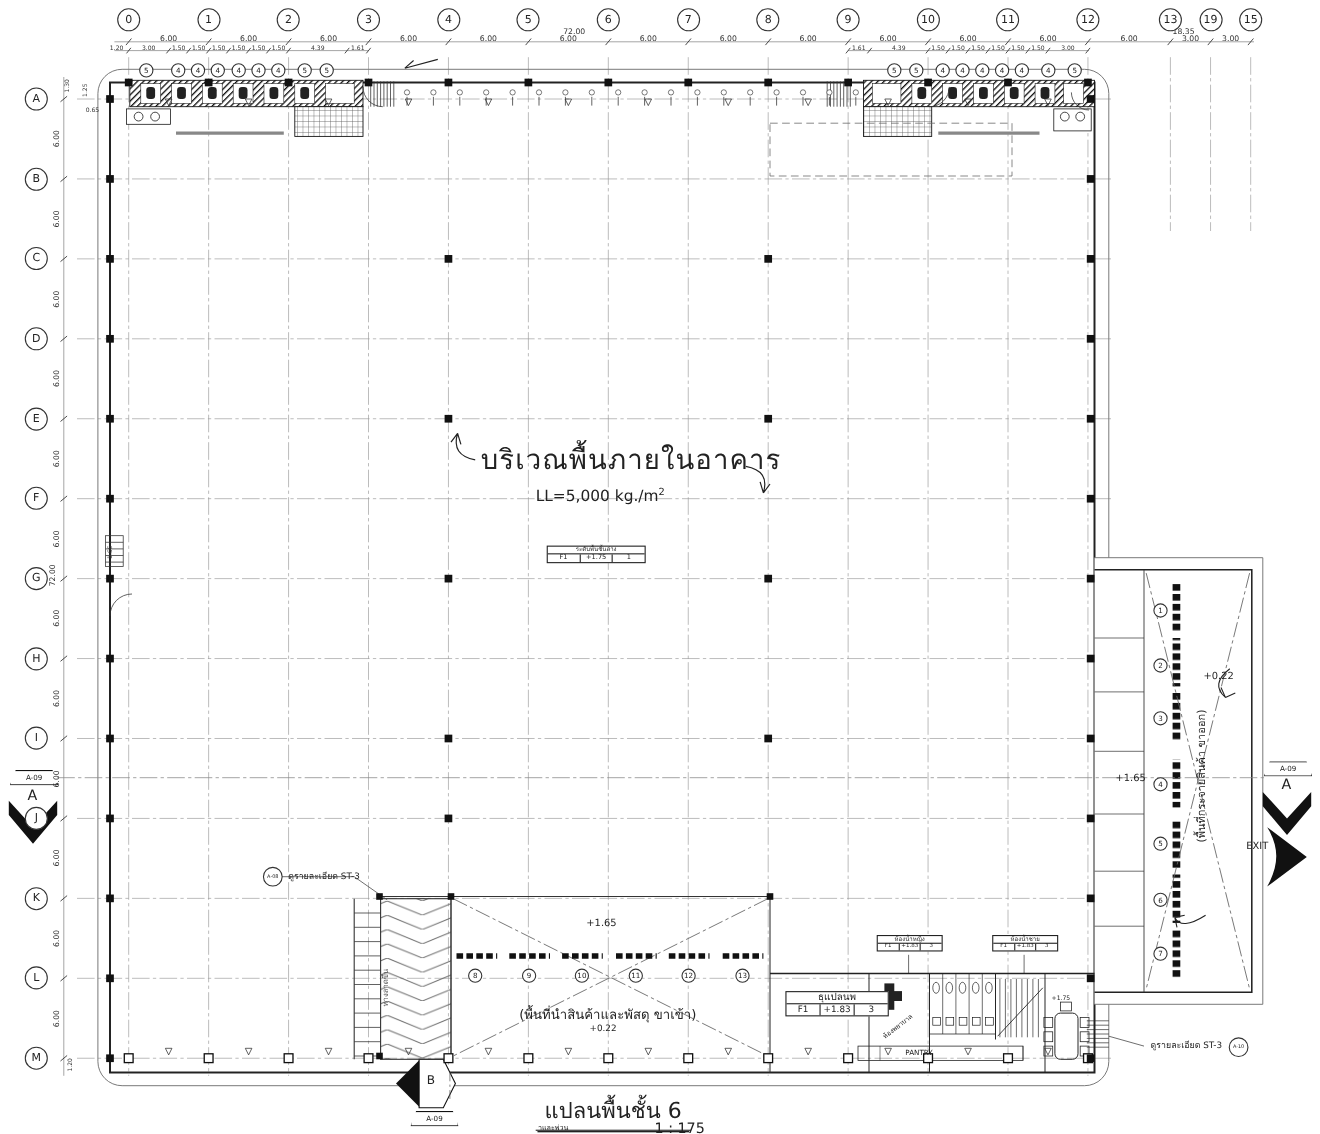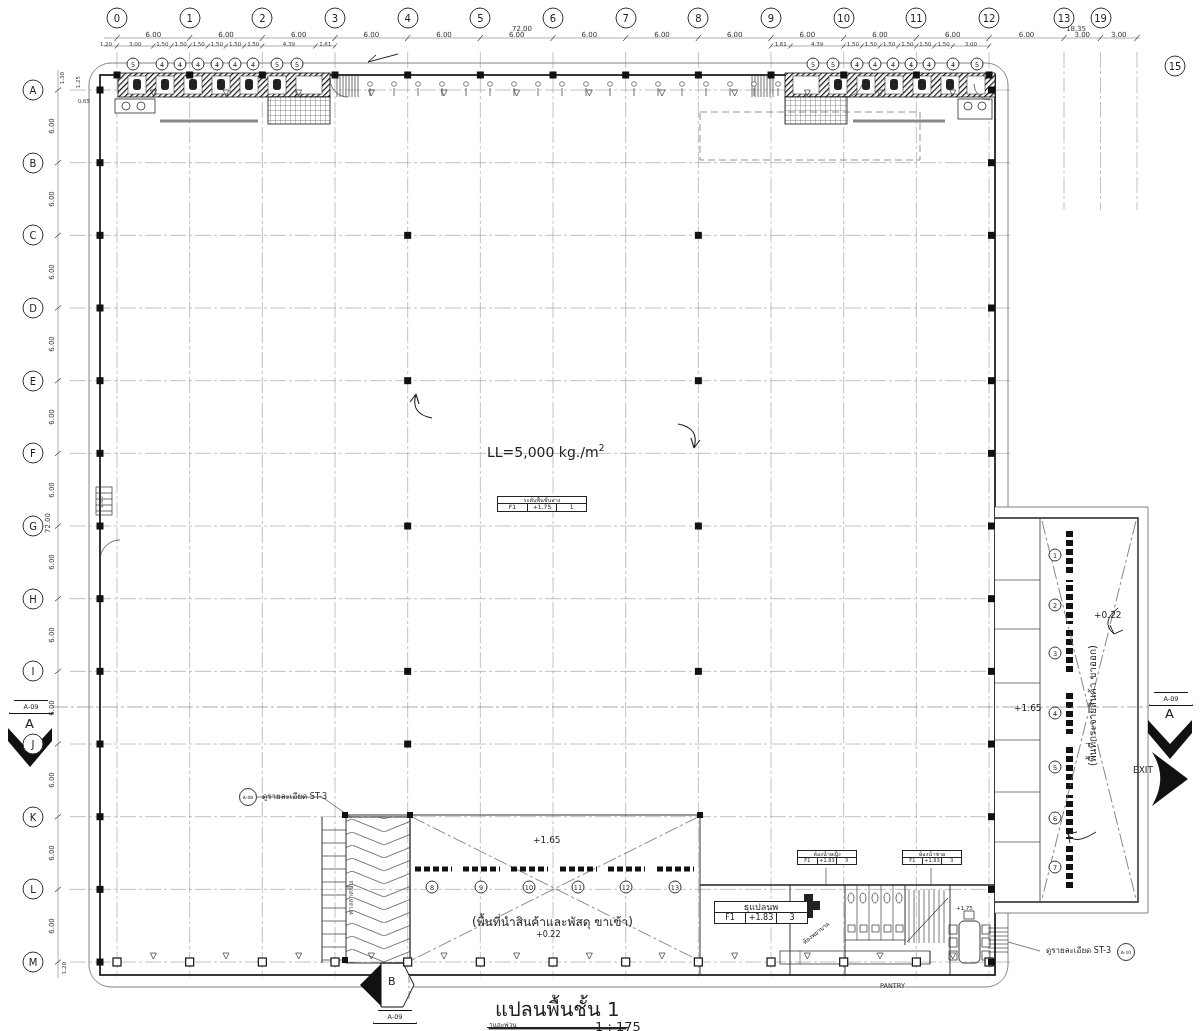--- a/index.html
+++ b/index.html
@@ -521,20 +521,21 @@
         <path d="M731.6949999999999,90 h6 l-3,6 z" fill="none" stroke="#333" stroke-width="0.7"></path>
         <path d="M804.365,953 h6 l-3,6 z" fill="none" stroke="#333" stroke-width="0.7"></path>
         <path d="M804.365,90 h6 l-3,6 z" fill="none" stroke="#333" stroke-width="0.7"></path>
         <path d="M877.0350000000001,953 h6 l-3,6 z" fill="none" stroke="#333" stroke-width="0.7"></path>
         <path d="M877.0350000000001,90 h6 l-3,6 z" fill="none" stroke="#333" stroke-width="0.7"></path>
         <path d="M949.7049999999999,953 h6 l-3,6 z" fill="none" stroke="#333" stroke-width="0.7"></path>
         <path d="M949.7049999999999,90 h6 l-3,6 z" fill="none" stroke="#333" stroke-width="0.7"></path>
       </g>
 </svg>
 
+<div class="lbl areaTitle" style="left:437px;top:397px;">บริเวณพื้นภายในอาคาร</div>
 <div class="lbl" style="left:487px;top:443px;font-size:14px;">
   <span>LL=5,000  kg./m</span><sup style="font-size:9px;">2</sup>
 </div>
 
 <div class="levelbox" style="left:497px;top:496px;width:88px;font-size:5.5px;">
   <div class="r1">ระดับพื้นชั้นล่าง</div>
   <div class="cells" style="font-size:6px;">
     <span>F1</span>
     <span>+1.75</span>
     <span>1</span>
@@ -550,21 +551,21 @@
 <div class="lbl" style="left:1014px;top:703px;font-size:9px;">+1.65</div>
 <div class="lbl" style="left:1133px;top:765px;font-size:9px;">EXIT</div>
 
 <div class="lbl" style="left:262px;top:790px;font-size:8px;">ดูรายละเอียด ST-3</div>
 <div class="callout" style="left:248px;top:797px;width:16px;height:16px;font-size:4.5px;">A-08</div>
 <div class="lbl" style="left:345px;top:915px;font-size:7px;color:#555;transform:rotate(-90deg);transform-origin:left top;">ทางลาดขึ้น</div>
 
 <div class="lbl" style="left:1046px;top:944px;font-size:8px;">ดูรายละเอียด ST-3</div>
 <div class="callout" style="left:1126px;top:952px;width:16px;height:16px;font-size:4.5px;">A-10</div>
 
-<div class="lbl" style="left:880px;top:953px;font-size:6.5px;margin-top:29px;">PANTRY</div>
+<div class="lbl" style="left:823px;top:953px;font-size:6.5px;">PANTRY</div>
 <div class="lbl" style="left:800px;top:928px;font-size:6px;transform:rotate(-38deg);">ห้องพยาบาล</div>
 <div class="lbl" style="left:956px;top:905px;font-size:5.5px;">+1.75</div>
 
 <div class="levelbox" style="left:714px;top:901px;width:92px;font-size:9px;">
   <div class="r1">ธุแปลนพ</div>
   <div class="cells" style="font-size:8px;">
     <span>F1</span>
     <span>+1.83</span>
     <span>3</span>
   </div>
@@ -587,21 +588,21 @@
   </div>
 </div>
 
 <div class="marker-trap" style="left:9px;top:700px;">A-09</div>
 <div class="lbl" style="left:25px;top:716px;font-size:13px;">A</div>
 <div class="marker-trap" style="left:1149px;top:692px;">A-09</div>
 <div class="lbl" style="left:1165px;top:706px;font-size:13px;">A</div>
 <div class="lbl" style="left:388px;top:975px;font-size:11px;">B</div>
 <div class="marker-trap" style="left:373px;top:1010px;">A-09</div>
 
-<div class="lbl underlineT" style="left:487px;top:993px;font-size:20px;padding:0 8px 2px 8px;">แปลนพื้นชั้น 1</div>
+<div class="lbl underlineT" style="left:487px;top:993px;font-size:20px;padding:0 8px 2px 8px;">แปลนพื้นชั้น 6</div>
 <div class="lbl" style="left:489px;top:1020px;font-size:6.5px;">าและพ่วน</div>
 <div class="lbl" style="left:595px;top:1019px;font-size:13px;">1 : 175</div>
 
 <div class="dim" style="left:522px;top:29px;">72.00</div>
 <div class="dim" style="left:1076px;top:29px;">18.35</div>
 <div class="dimv" style="left:48px;top:523px;">72.00</div>
 <div class="dim tiny" style="left:106px;top:44px;">1.20</div>
 <div class="dimv tiny" style="left:64px;top:968px;">1.20</div>
 <div class="dimv tiny" style="left:62px;top:78px;">1.30</div>
 <div class="dimv tiny" style="left:78px;top:82px;">1.25</div>
@@ -616,21 +617,21 @@
     <div class="bubble" style="left:480.35px;top:18px;">5</div>
     <div class="bubble" style="left:553.02px;top:18px;">6</div>
     <div class="bubble" style="left:625.69px;top:18px;">7</div>
     <div class="bubble" style="left:698.36px;top:18px;">8</div>
     <div class="bubble" style="left:771.03px;top:18px;">9</div>
     <div class="bubble" style="left:843.7px;top:18px;">10</div>
     <div class="bubble" style="left:916.37px;top:18px;">11</div>
     <div class="bubble" style="left:989.04px;top:18px;">12</div>
     <div class="bubble" style="left:1064px;top:18px;">13</div>
     <div class="bubble" style="left:1100.5px;top:18px;">19</div>
-    <div class="bubble" style="left:1175px;top:18px;margin-top:48px;">15</div>
+    <div class="bubble" style="left:1137px;top:18px;">15</div>
     <div class="bubble" style="left:33px;top:90px;">A</div>
     <div class="bubble" style="left:33px;top:162.67000000000002px;">B</div>
     <div class="bubble" style="left:33px;top:235.34px;">C</div>
     <div class="bubble" style="left:33px;top:308.01px;">D</div>
     <div class="bubble" style="left:33px;top:380.68px;">E</div>
     <div class="bubble" style="left:33px;top:453.35px;">F</div>
     <div class="bubble" style="left:33px;top:526.02px;">G</div>
     <div class="bubble" style="left:33px;top:598.69px;">H</div>
     <div class="bubble" style="left:33px;top:671.36px;">I</div>
     <div class="bubble" style="left:33px;top:744.03px;">J</div>

